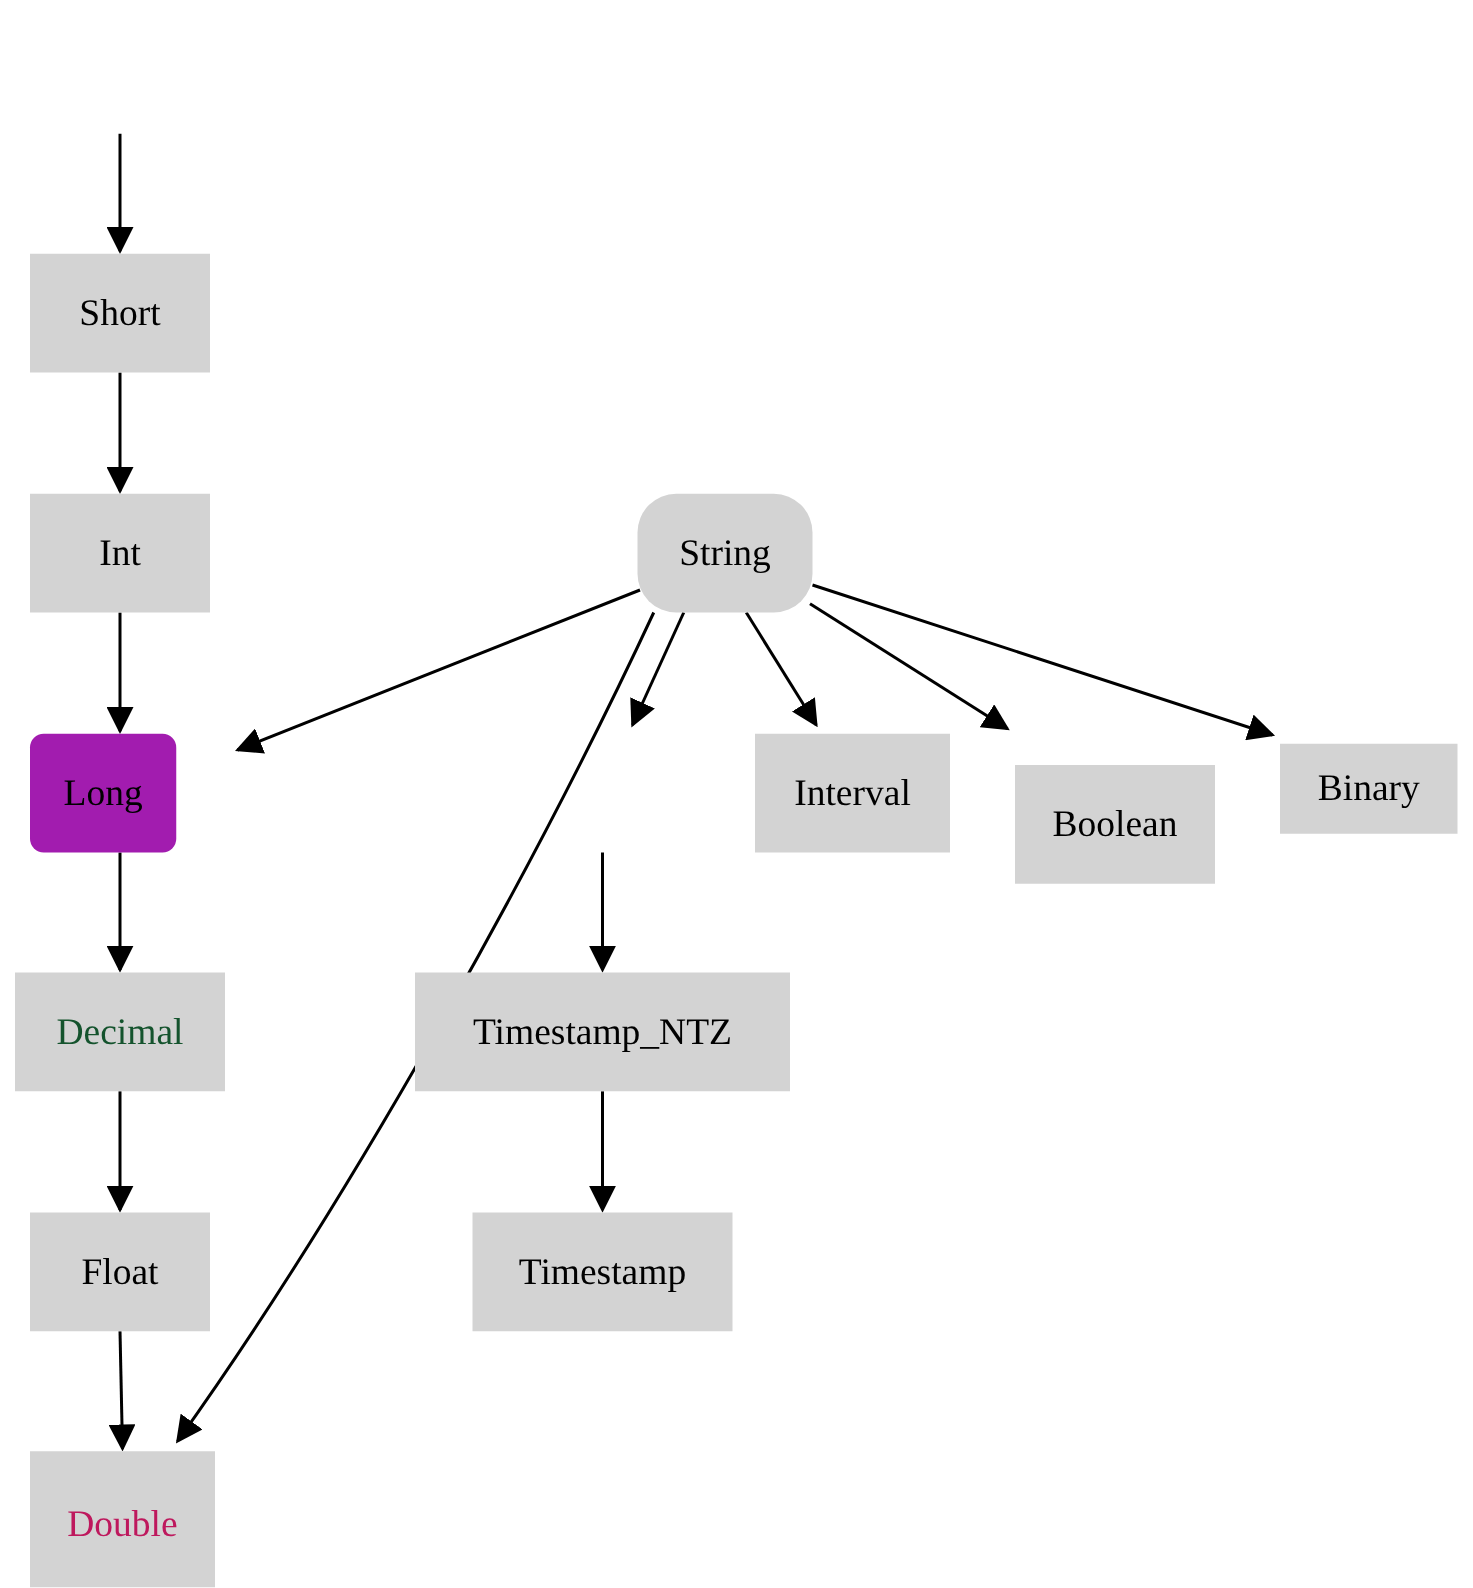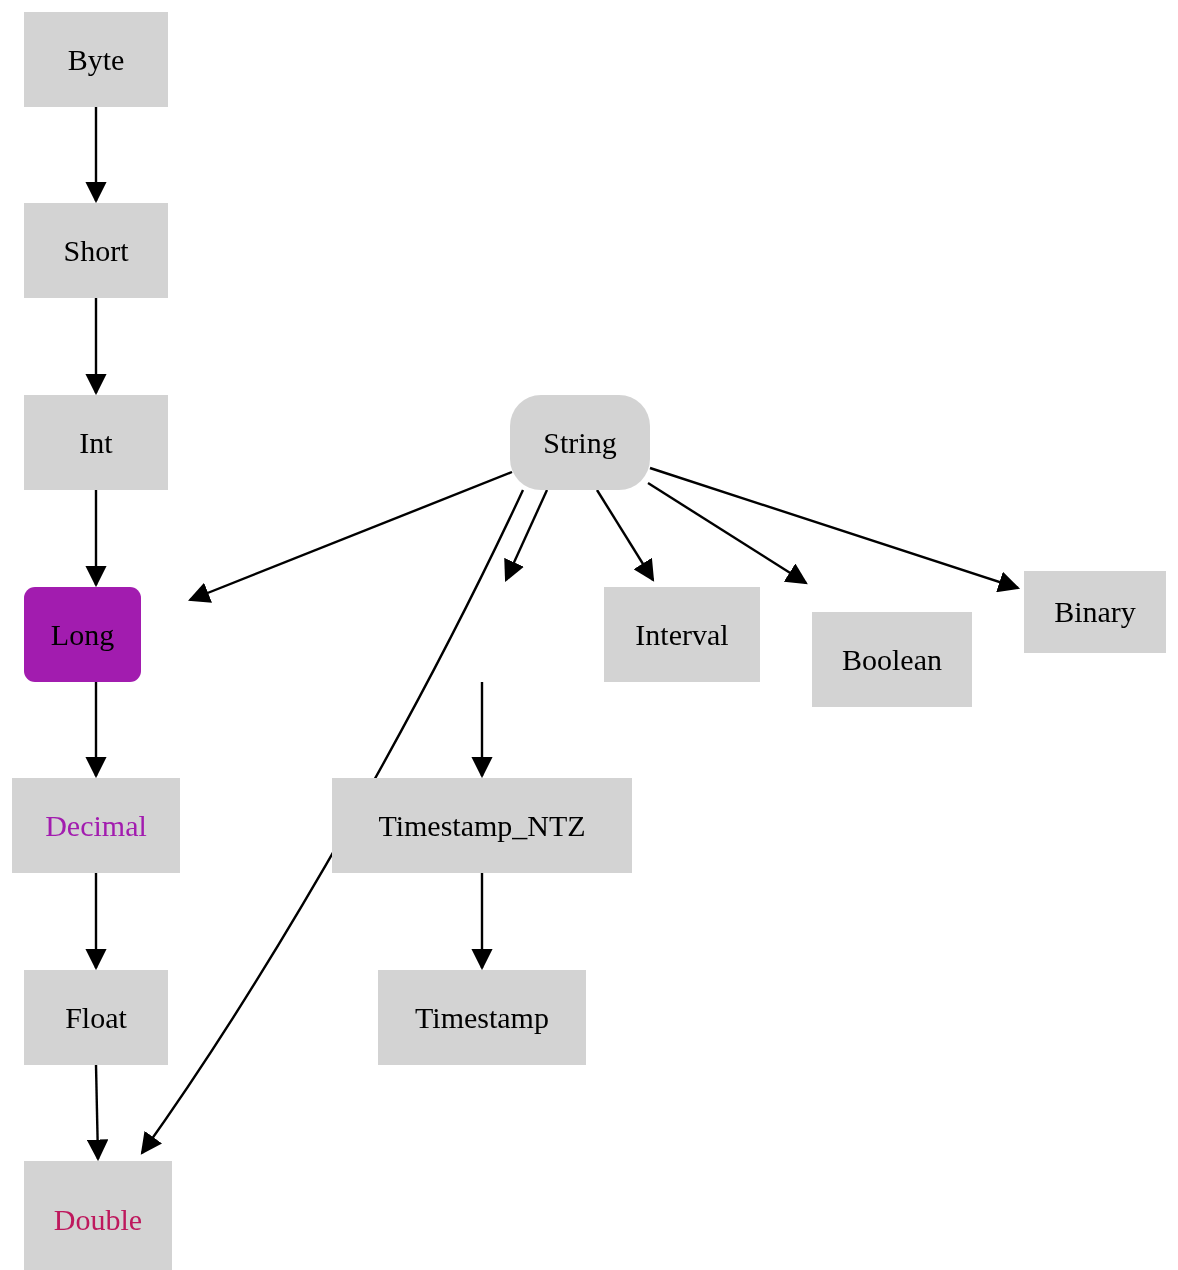--- a/index.html
+++ b/index.html
@@ -58,26 +58,25 @@
       <path d="M 96 1065 L 98 1159" class="edge" stroke="#000000" marker-end="url(#arrow)"></path>
       <path d="M 512 472 L 190 600" class="edge" stroke="#000000" marker-end="url(#arrow)"></path>
       <path d="M 547 490 L 506 580" class="edge" stroke="#000000" marker-end="url(#arrow)"></path>
       <path d="M 597 490 L 653 580" class="edge" stroke="#000000" marker-end="url(#arrow)"></path>
       <path d="M 648 483 L 806 583" class="edge" stroke="#000000" marker-end="url(#arrow)"></path>
       <path d="M 650 468 L 1018 588" class="edge" stroke="#000000" marker-end="url(#arrow)"></path>
       <path d="M 523 490 C 430 690, 280 960, 142 1153" class="edge" stroke="#000000" marker-end="url(#arrow)"></path>
       <path d="M 482 682 L 482 776" class="edge" stroke="#000000" marker-end="url(#arrow)"></path>
       <path d="M 482 873 L 482 968" class="edge" stroke="#000000" marker-end="url(#arrow)"></path>
     </svg>
-<div class="node" style="left: 24px; top: 12px; width: 144px; height: 95px; background: rgb(211, 211, 211); color: rgb(0, 0, 0);">Byte</div>
     <div class="node" style="left: 24px; top: 203px; width: 144px; height: 95px; background: rgb(211, 211, 211); color: rgb(0, 0, 0);">Short</div>
     <div class="node" style="left: 24px; top: 395px; width: 144px; height: 95px; background: rgb(211, 211, 211); color: rgb(0, 0, 0);">Int</div>
     <div class="node" style="left: 510px; top: 395px; width: 140px; height: 95px; background: rgb(211, 211, 211); color: rgb(0, 0, 0); border-radius: 31px;">String</div>
     <div class="node" style="left: 24px; top: 587px; width: 117px; height: 95px; background: #a21caf; color: rgb(0, 0, 0); border-radius: 11px;">Long</div>
     <div class="node" style="left: 604px; top: 587px; width: 156px; height: 95px; background: rgb(211, 211, 211); color: rgb(0, 0, 0);">Interval</div>
     <div class="node" style="left: 812px; top: 612px; width: 160px; height: 95px; background: rgb(211, 211, 211); color: rgb(0, 0, 0);">Boolean</div>
-    <div class="node" style="left: 1024px; top: 571px; width: 142px; height: 82px; background: rgb(211, 211, 211); color: rgb(0, 0, 0);">Binary</div>
-    <div class="node" style="left: 12px; top: 778px; width: 168px; height: 95px; background: rgb(211, 211, 211); color: #a21caf;">Decimal</div>
+    <div class="node" style="left: 1024px; top: 595px; width: 142px; height: 72px; background: rgb(211, 211, 211); color: rgb(0, 0, 0);">Binary</div>
+    <div class="node" style="left: 12px; top: 778px; width: 168px; height: 95px; background: rgb(211, 211, 211); color: #14532d;">Decimal</div>
     <div class="node" style="left: 332px; top: 778px; width: 300px; height: 95px; background: rgb(211, 211, 211); color: rgb(0, 0, 0);">Timestamp_NTZ</div>
     <div class="node" style="left: 24px; top: 970px; width: 144px; height: 95px; background: rgb(211, 211, 211); color: rgb(0, 0, 0);">Float</div>
     <div class="node" style="left: 378px; top: 970px; width: 208px; height: 95px; background: rgb(211, 211, 211); color: rgb(0, 0, 0);">Timestamp</div>
     <div class="node" style="left: 24px; top: 1161px; width: 148px; height: 118px; background: rgb(211, 211, 211); color: #be185d;">Double</div>
   </div>
 
 </body></html>

